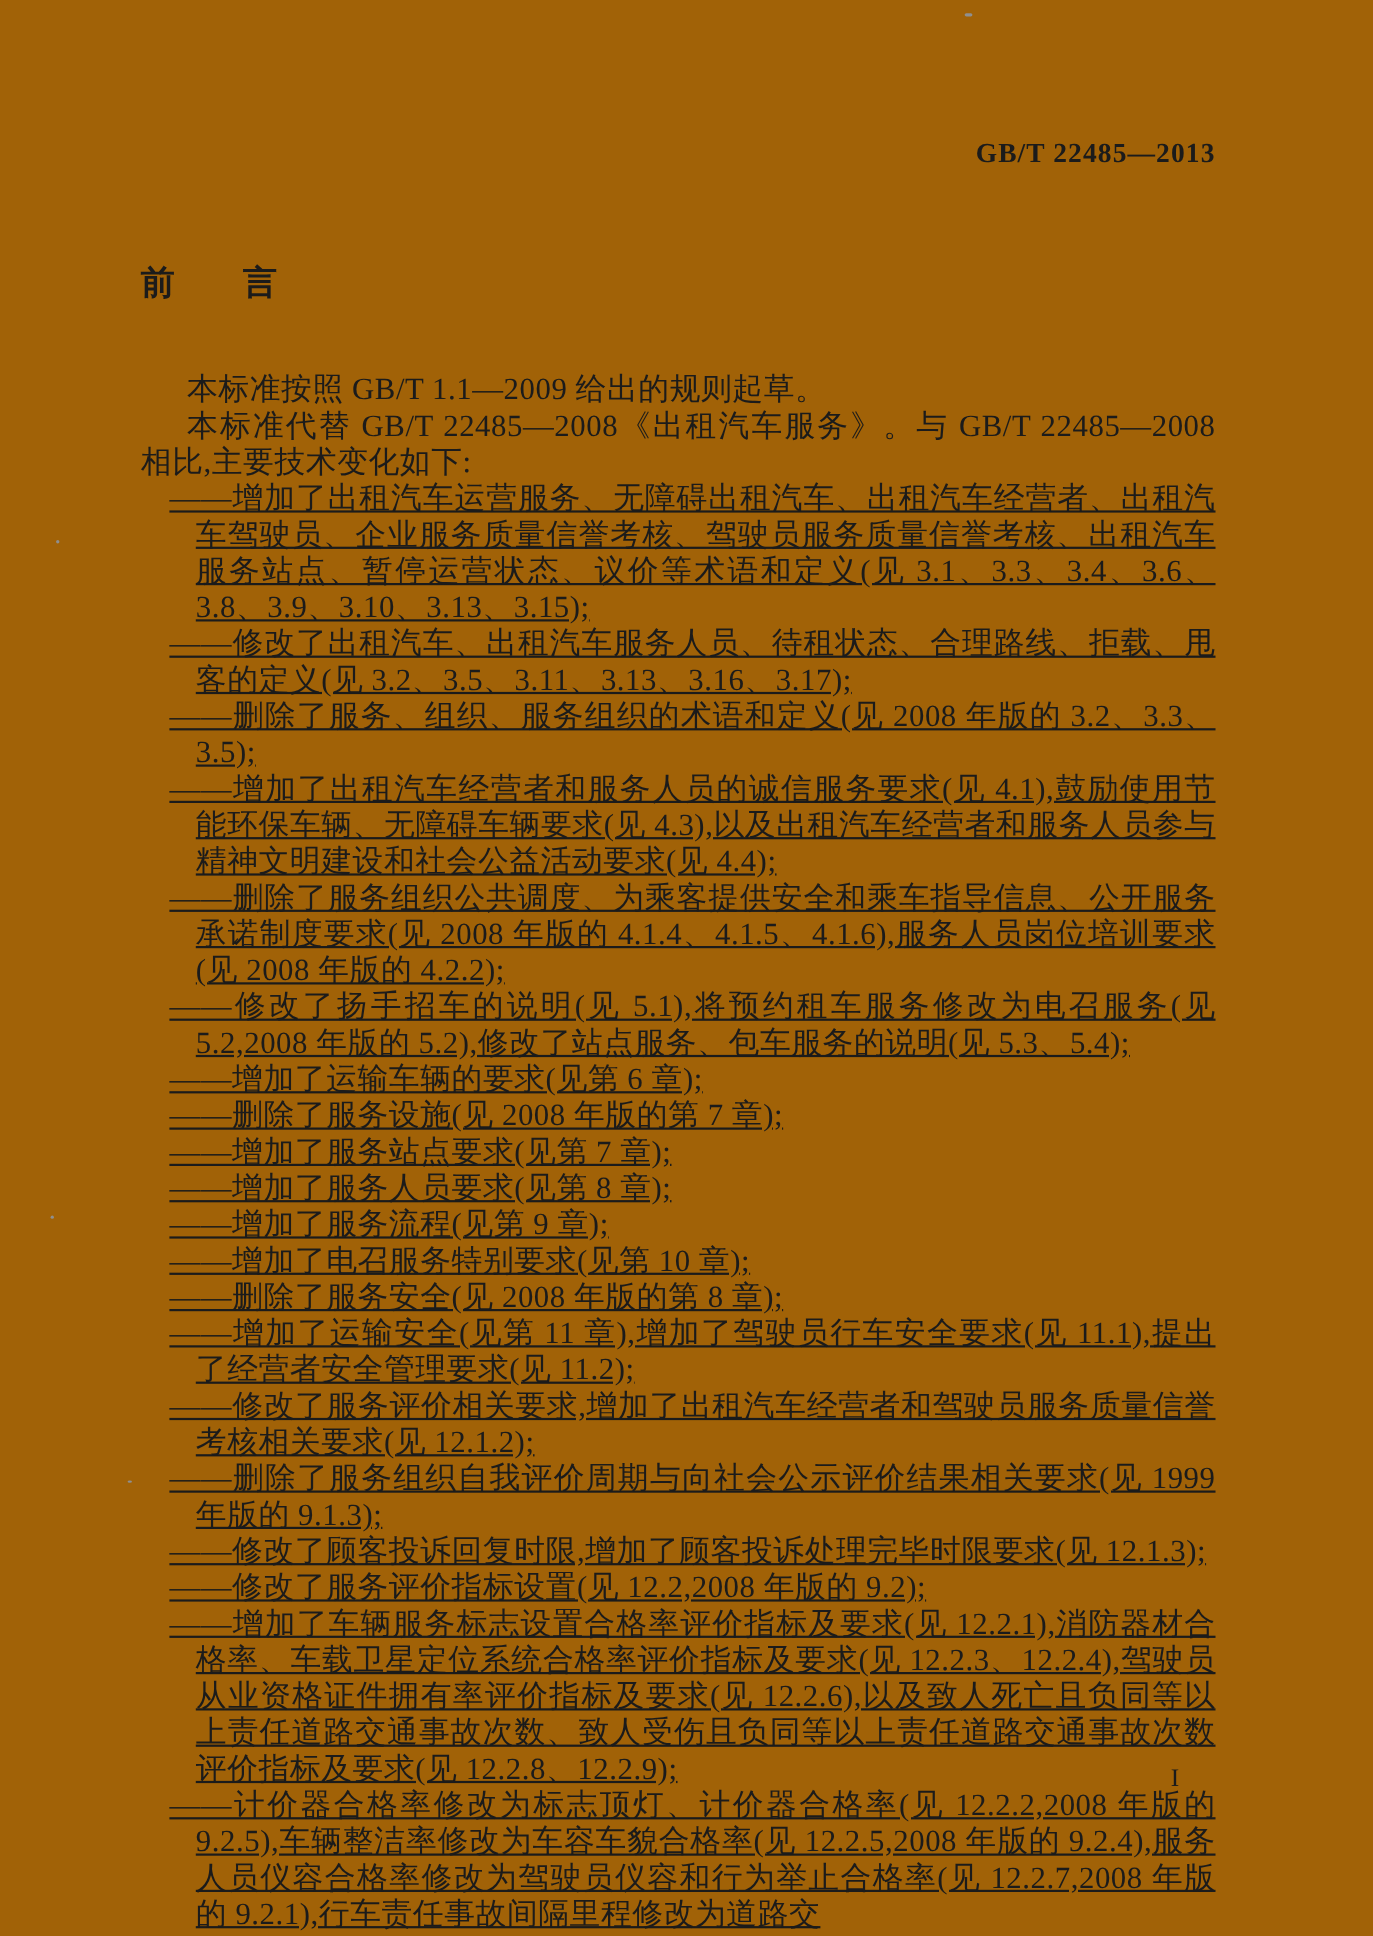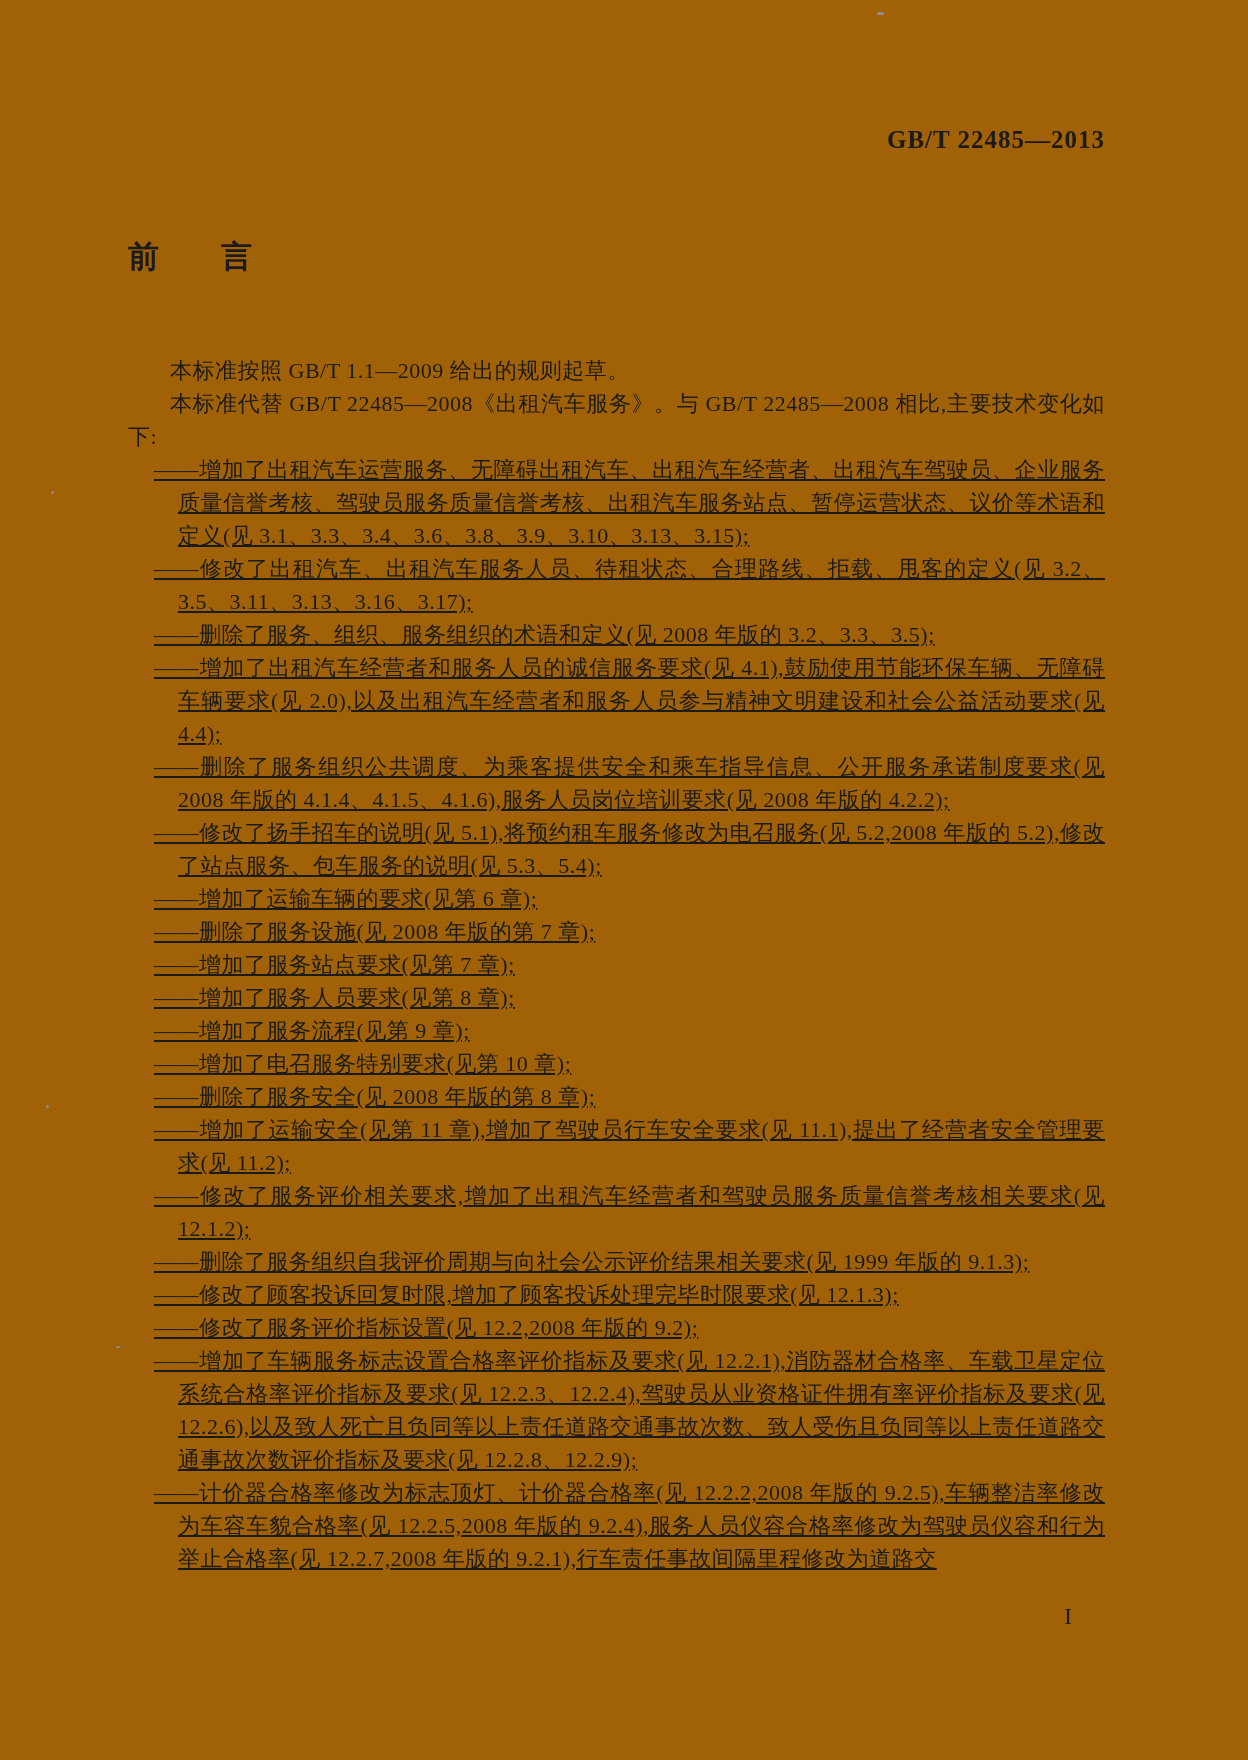--- a/index.html
+++ b/index.html
@@ -37,25 +37,24 @@
     font-size: 31px;
     font-weight: bold;
     font-family: "Liberation Sans", "DejaVu Sans", sans-serif;
     white-space: pre;
   }
   .content {
     position: absolute;
     top: 338px;
     left: 128px;
     width: 977px;
-    font-size: 22px;
+    font-size: 28px;
     line-height: 33px;
     text-align: justify;
     letter-spacing: 0.5px;
-    margin-top: 16px;
   }
   .intro-para {
     text-indent: 42px;
   }
   .change-item {
     padding-left: 50px;
     text-indent: -24px;
     text-decoration: underline;
   }
   .page-num {
@@ -88,21 +87,21 @@
 
   <div class="content">
     <div>
         <div class="intro-para">本标准按照 GB/T 1.1—2009 给出的规则起草。</div>
         <div class="intro-para">本标准代替 GB/T 22485—2008《出租汽车服务》。与 GB/T 22485—2008 相比,主要技术变化如下:</div>
       </div>
     <div>
         <div class="change-item">——增加了出租汽车运营服务、无障碍出租汽车、出租汽车经营者、出租汽车驾驶员、企业服务质量信誉考核、驾驶员服务质量信誉考核、出租汽车服务站点、暂停运营状态、议价等术语和定义(见 3.1、3.3、3.4、3.6、3.8、3.9、3.10、3.13、3.15);</div>
         <div class="change-item">——修改了出租汽车、出租汽车服务人员、待租状态、合理路线、拒载、甩客的定义(见 3.2、3.5、3.11、3.13、3.16、3.17);</div>
         <div class="change-item">——删除了服务、组织、服务组织的术语和定义(见 2008 年版的 3.2、3.3、3.5);</div>
-        <div class="change-item">——增加了出租汽车经营者和服务人员的诚信服务要求(见 4.1),鼓励使用节能环保车辆、无障碍车辆要求(见 2.0),以及出租汽车经营者和服务人员参与精神文明建设和社会公益活动要求(见 4.4);</div>
+        <div class="change-item">——增加了出租汽车经营者和服务人员的诚信服务要求(见 4.1),鼓励使用节能环保车辆、无障碍车辆要求(见 4.3),以及出租汽车经营者和服务人员参与精神文明建设和社会公益活动要求(见 4.4);</div>
         <div class="change-item">——删除了服务组织公共调度、为乘客提供安全和乘车指导信息、公开服务承诺制度要求(见 2008 年版的 4.1.4、4.1.5、4.1.6),服务人员岗位培训要求(见 2008 年版的 4.2.2);</div>
         <div class="change-item">——修改了扬手招车的说明(见 5.1),将预约租车服务修改为电召服务(见 5.2,2008 年版的 5.2),修改了站点服务、包车服务的说明(见 5.3、5.4);</div>
         <div class="change-item">——增加了运输车辆的要求(见第 6 章);</div>
         <div class="change-item">——删除了服务设施(见 2008 年版的第 7 章);</div>
         <div class="change-item">——增加了服务站点要求(见第 7 章);</div>
         <div class="change-item">——增加了服务人员要求(见第 8 章);</div>
         <div class="change-item">——增加了服务流程(见第 9 章);</div>
         <div class="change-item">——增加了电召服务特别要求(见第 10 章);</div>
         <div class="change-item">——删除了服务安全(见 2008 年版的第 8 章);</div>
         <div class="change-item">——增加了运输安全(见第 11 章),增加了驾驶员行车安全要求(见 11.1),提出了经营者安全管理要求(见 11.2);</div>

